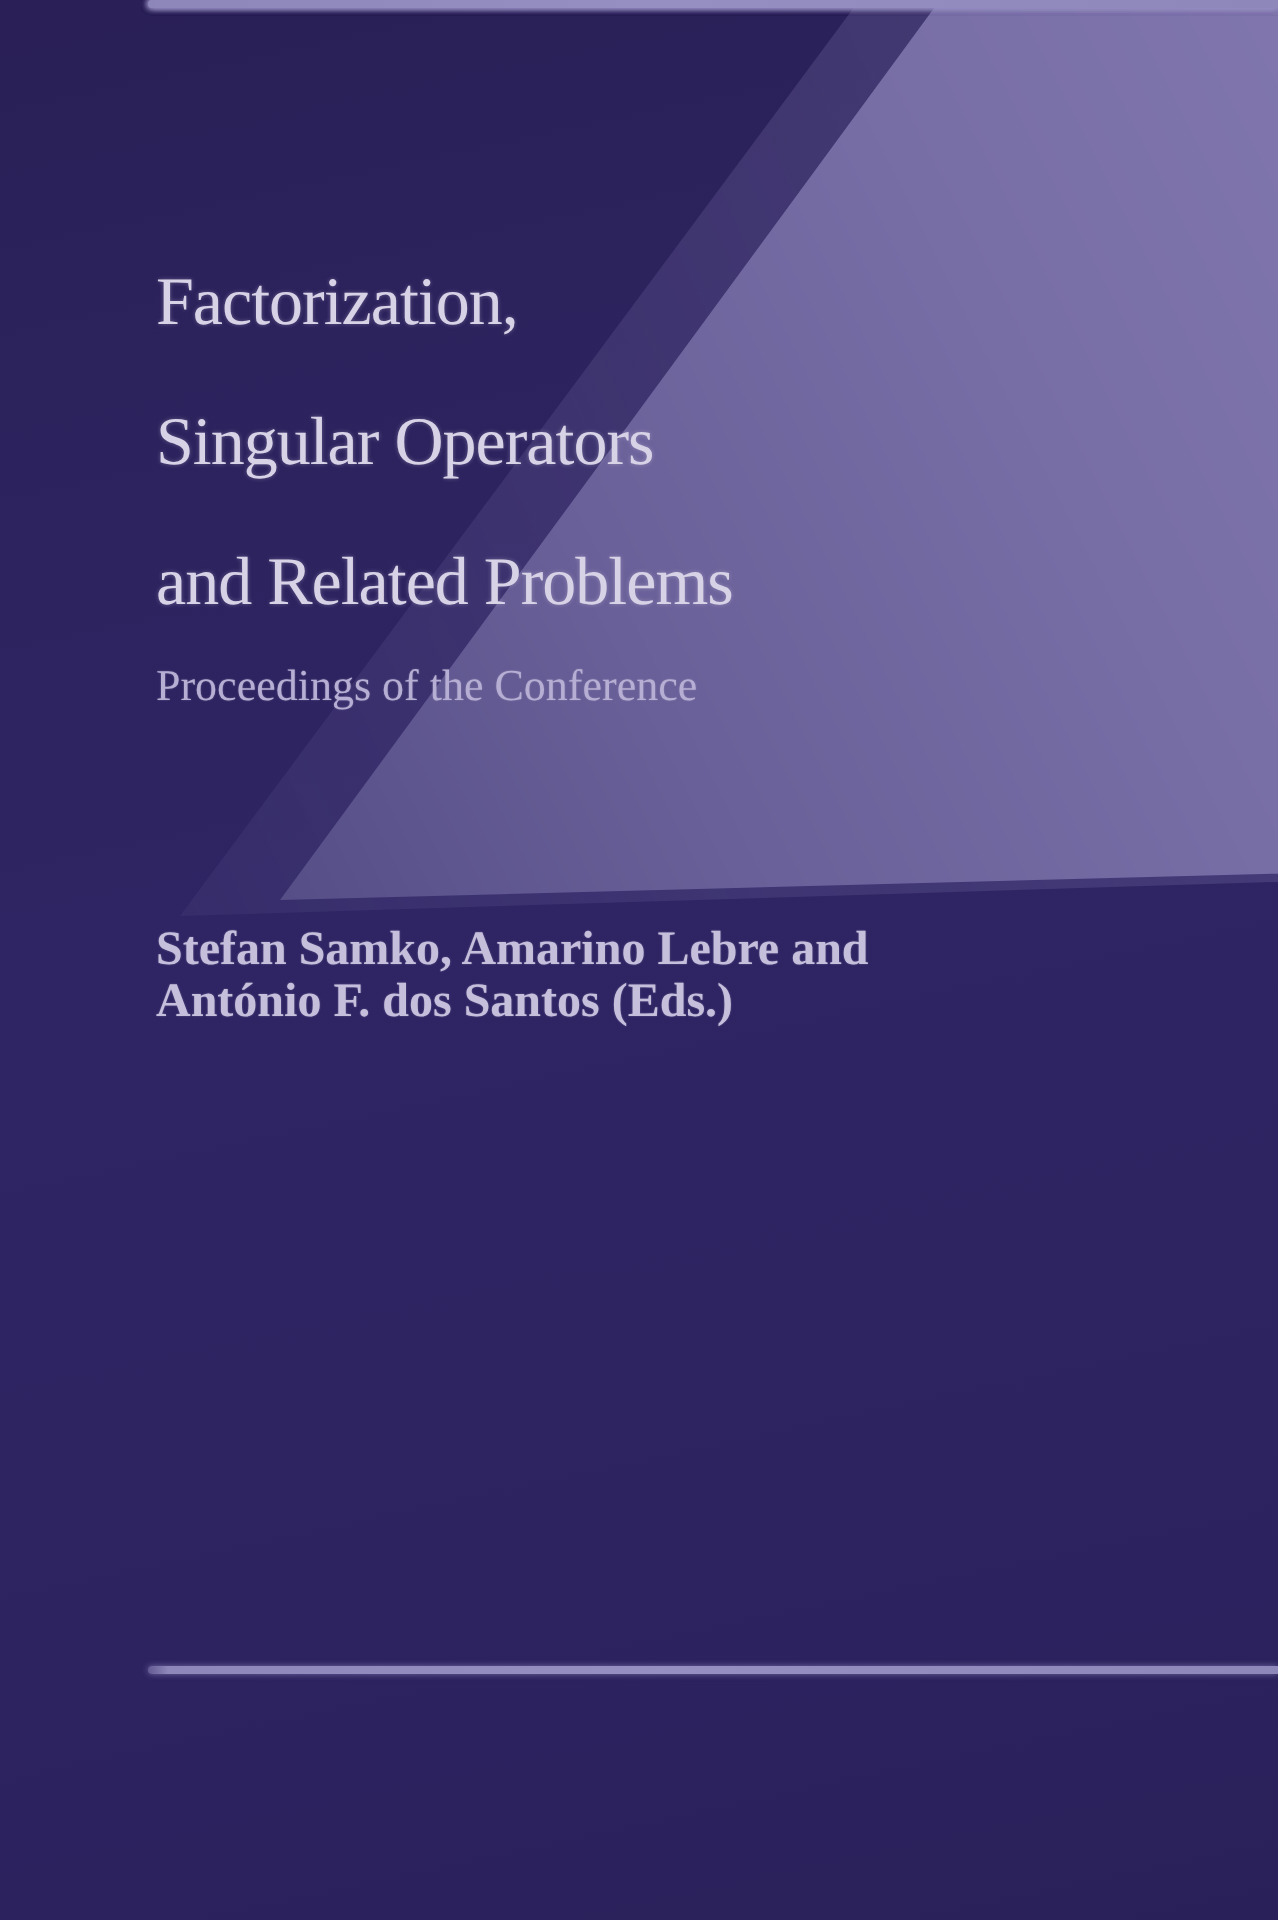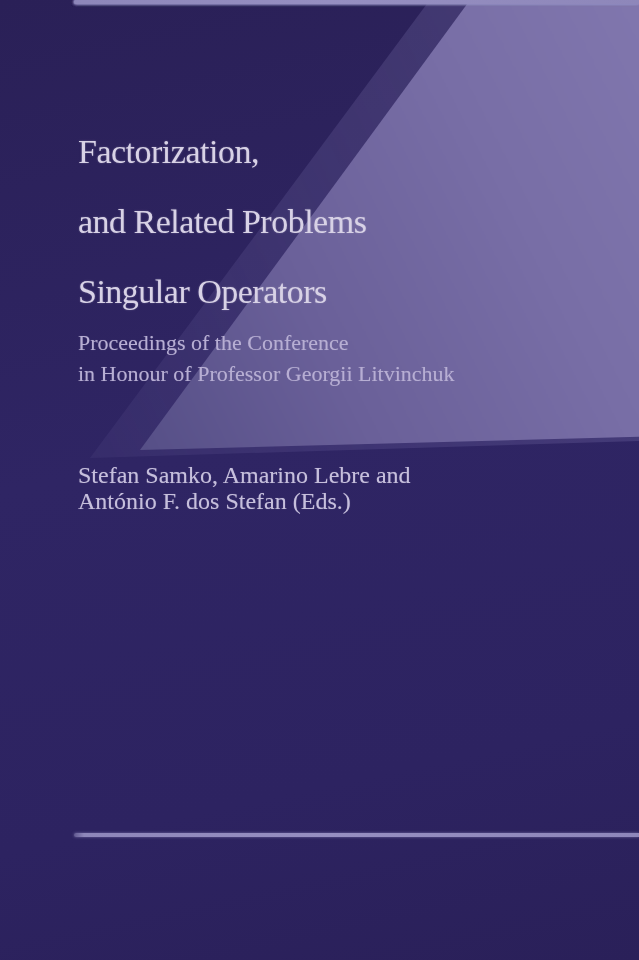--- a/index.html
+++ b/index.html
@@ -53,20 +53,21 @@
     color: #b7aed3;
     text-shadow: 0 0 1px rgba(183,174,211,0.4);
   }
 
   .editors {
     top: 462px;
     font-size: 24px;
     line-height: 26px;
     color: #c6bfdc;
     text-shadow: 0 0 1px rgba(198,191,220,0.4);
+    font-weight: bold;
   }
 
   .publisher {
     top: 867px;
     font-size: 26px;
     letter-spacing: -0.3px;
     color: #cdc6df;
     text-shadow: 0 0 1px rgba(205,198,223,0.4);
   }
 
@@ -89,32 +90,31 @@
 </head>
 <body>
 
 <div class="cover">
 
   <div class="tri-layer tri-outer"></div>
   <div class="tri-layer tri-main"></div>
 
   <div class="txt title">
     <div>Factorization,</div>
+    <div>Singular Operators</div>
     <div>and Related Problems</div>
-    <div>Singular Operators</div>
   </div>
 
   <div class="txt subtitle">
     <div>Proceedings of the Conference</div>
-    <div>in Honour of Professor Georgii Litvinchuk</div>
   </div>
 
   <div class="txt editors">
     <div>Stefan Samko, Amarino Lebre and</div>
-    <div>António F. dos Stefan (Eds.)</div>
+    <div>António F. dos Santos (Eds.)</div>
   </div>
 
   <div class="rule"></div>
   <div class="rule"></div>
   <div class="rule"></div>
   <div class="rule"></div>
   <div class="rule"></div>
   <div class="rule"></div>
 
 

